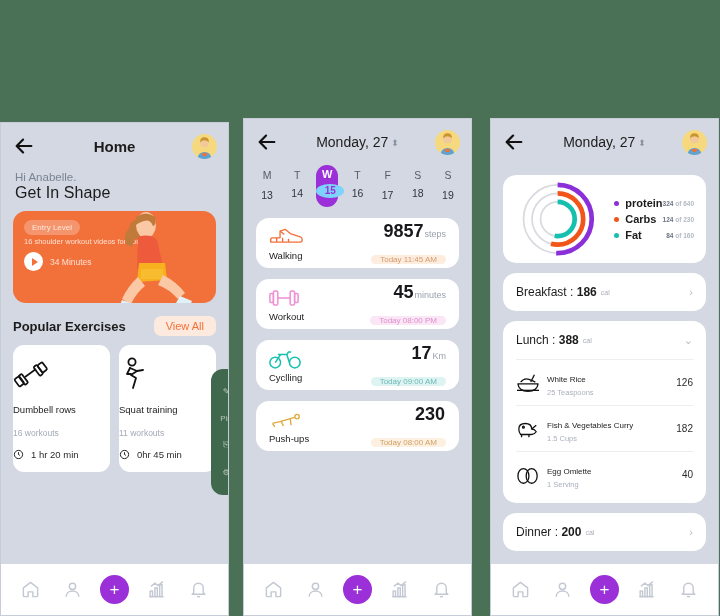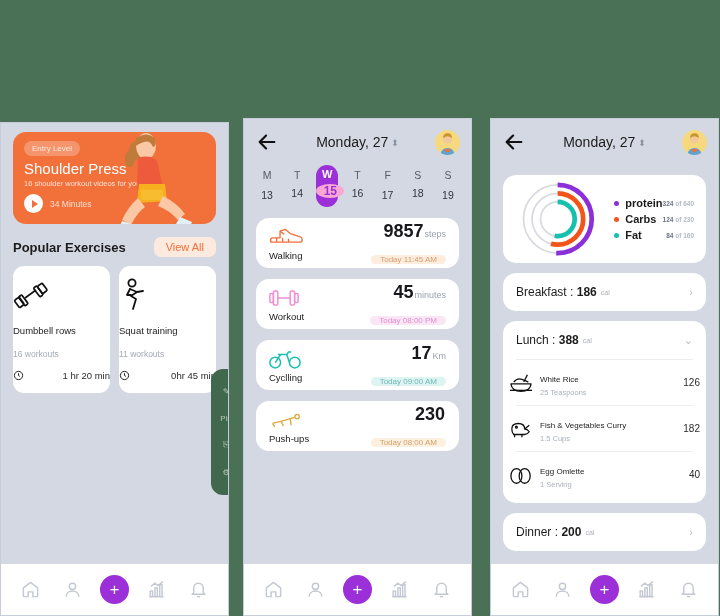--- a/index.html
+++ b/index.html
@@ -88,21 +88,21 @@
   }
 
   .ex-row { display: flex; gap: 9px; margin: 9px 12px 0; }
   .ex-card {
     flex: 1; background: #fff; border-radius: 11px; padding: 11px 0 12px;
     min-height: 120px;
   }
   .ex-icon { height: 38px; display: flex; align-items: center; }
   .ex-name { font-size: 9.5px; color: #1c1c1c; margin-top: 10px; }
   .ex-count { font-size: 8.5px; color: #a3a9b6; margin-top: 13px; }
-  .ex-time { display: flex; align-items: center; gap: 7px; margin-top: 11px; font-size: 9.5px; color: #2b2b2b; justify-content: space-between; }
+  .ex-time { display: flex; align-items: center; gap: 7px; margin-top: 11px; font-size: 9.5px; color: #2b2b2b; }
 
   
   .side-strip {
     position: absolute; right: -13px; top: 246px;
     width: 30px; height: 126px; border-radius: 12px;
     background: #40684c; display: flex; flex-direction: column;
     align-items: center; justify-content: space-around; padding: 9px 0;
   }
   .side-strip span { font-size: 8px; color: #d6e2d8; opacity: .75; }
 
@@ -111,22 +111,22 @@
   .day { width: 22px; text-align: center; cursor: pointer; }
   .day .d { font-size: 10.5px; color: #555b68; }
   .day .n { font-size: 10.5px; color: #2f3540; margin-top: 8px; }
   .day.mid .n { margin-top: 6px; }
   .day.active {
     background: #9b2fd8; border-radius: 12px; padding: 3px 0 4px;
     margin-top: -4px; height: 42px;
   }
   .day.active .d { color: #fff; font-weight: bold; font-size: 11px; }
   .day.active .n {
-    color: #9b2fd8; background: #f9a8d4; width: 28px; height: 14px;
-    border-radius: 50%; margin: 4px auto 0; font-size: 12px;
+    color: #9b2fd8; background: #7dd3fc; width: 28px; height: 14px;
+    border-radius: 50%; margin: 4px auto 0; font-size: 10px;
     line-height: 14px; font-weight: bold;
   }
 
   .act-card {
     background: #fff; border-radius: 13px; margin: 11px 12px 0;
     height: 50px; display: flex; align-items: center; padding: 0 13px;
     position: relative;
   }
   .act-left { width: 74px; }
   .act-ic { height: 22px; display: flex; align-items: center; }
@@ -150,21 +150,21 @@
   .lg-val em { font-style: normal; color: #b3b8c2; }
 
   .meal-head {
     display: flex; align-items: center; padding: 12px 13px; cursor: pointer;
   }
   .meal-title { font-size: 12px; color: #1c1c1c; }
   .meal-title b { font-weight: bold; }
   .meal-cal { font-size: 7px; color: #a9aeb9; margin-left: 4px; }
   .chev { margin-left: auto; color: #b6bbc5; font-size: 11px; }
   .meal-sep { height: 1px; background: #eceef2; margin: 0 13px; }
-  .food-row { display: flex; align-items: center; padding: 8px 6px; justify-content: space-between; }
+  .food-row { display: flex; align-items: center; padding: 8px 13px; justify-content: space-between; }
   .food-ic { width: 26px; height: 24px; display: flex; align-items: center; }
   .food-txt { margin-left: 5px; }
   .food-name { font-size: 8px; color: #1c1c1c; }
   .food-qty { font-size: 7.5px; color: #aab0bb; margin-top: 2px; }
   .food-kcal { margin-left: auto; font-size: 10px; color: #2b2b2b; }
 
   
   .tabbar {
     position: absolute; left: 0; right: 0; bottom: 0; height: 51px;
     background: #fff; display: flex; align-items: center;
@@ -177,38 +177,55 @@
     color: #fff; font-size: 17px; display: flex; align-items: center;
     justify-content: center; cursor: pointer; line-height: 1;
   }
 </style>
 </head>
 <body>
 
 <div class="stage">
 
   <div class="phone" id="phone1">
-
+    <div class="hdr">
+      <svg class="back-arrow" viewBox="0 0 24 24" fill="none" stroke="#111" stroke-width="2.4" stroke-linecap="round" stroke-linejoin="round">
+        <path d="M20 12H5M11 5l-7 7 7 7"></path>
+      </svg>
+      <div class="hdr-title">Home</div>
+      <div class="avatar">
+        <svg width="25" height="25" viewBox="0 0 25 25">
+          <circle cx="12.5" cy="9" r="4.6" fill="#f4c99a"></circle>
+          <path d="M8.2 8.2q4.3-4 8.6 0 .4-5-4.3-5T8.2 8.2z" fill="#c9952f"></path>
+          <path d="M5.5 25q.6-7 7-7t7 7z" fill="#5aa4d8"></path>
+          <path d="M9.4 19.5q3.1-1.6 6.2 0-1 3-3.1 3t-3.1-3z" fill="#e8743c"></path>
+        </svg>
+      </div>
+    </div>
+
+    <div class="greet">
+      <div class="hi">Hi Anabelle.</div>
+      <div class="shape">Get In Shape</div>
+    </div>
 
     <div class="hero">
       <svg class="runner" width="112" height="100" viewBox="0 0 112 100">
         <path d="M30 16q-9 2-9 11 0 8 8 9l6-3z" fill="#c07a3a"></path>
         <path d="M22 25q-6 4-5 12 1 7 7 6l4-9z" fill="#c07a3a"></path>
         <ellipse cx="38" cy="22" rx="10" ry="13" fill="#fbc8a5"></ellipse>
         <path d="M28 14q10-7 19 0 2 8-2 9-3-7-9-5t-8 4z" fill="#c07a3a"></path>
         <path d="M30 34q12-4 19 3l6 26-26 3z" fill="#ee5b3c"></path>
         <path d="M31 60h26l2 17-30 2z" fill="#f7b11f"></path>
         <path d="M33 66h22v10H33z" fill="#f9c43f" opacity=".55"></path>
         <path d="M55 72q14 7 22 18l-7 6q-9-10-20-14z" fill="#fbc8a5"></path>
         <path d="M30 74q-10 9-16 22l9 5q6-12 14-18z" fill="#fbc8a5"></path>
         <path d="M72 93l12 5-3 7-13-5z" fill="#dff1f6"></path>
         <path d="M14 97l12 4-2 7-13-4z" fill="#dff1f6"></path>
       </svg>
       <span class="hero-badge">Entry Level</span>
-      <div class="hero-title">Shoulder Press</div>
       <div class="hero-sub">16 shoulder workout videos for you</div>
       <div class="hero-foot">
         <div class="play-btn">
             <i></i>
           </div>
         <span class="hero-mins">34 Minutes</span>
       </div>
     </div>
 
     <div class="sec-head">

